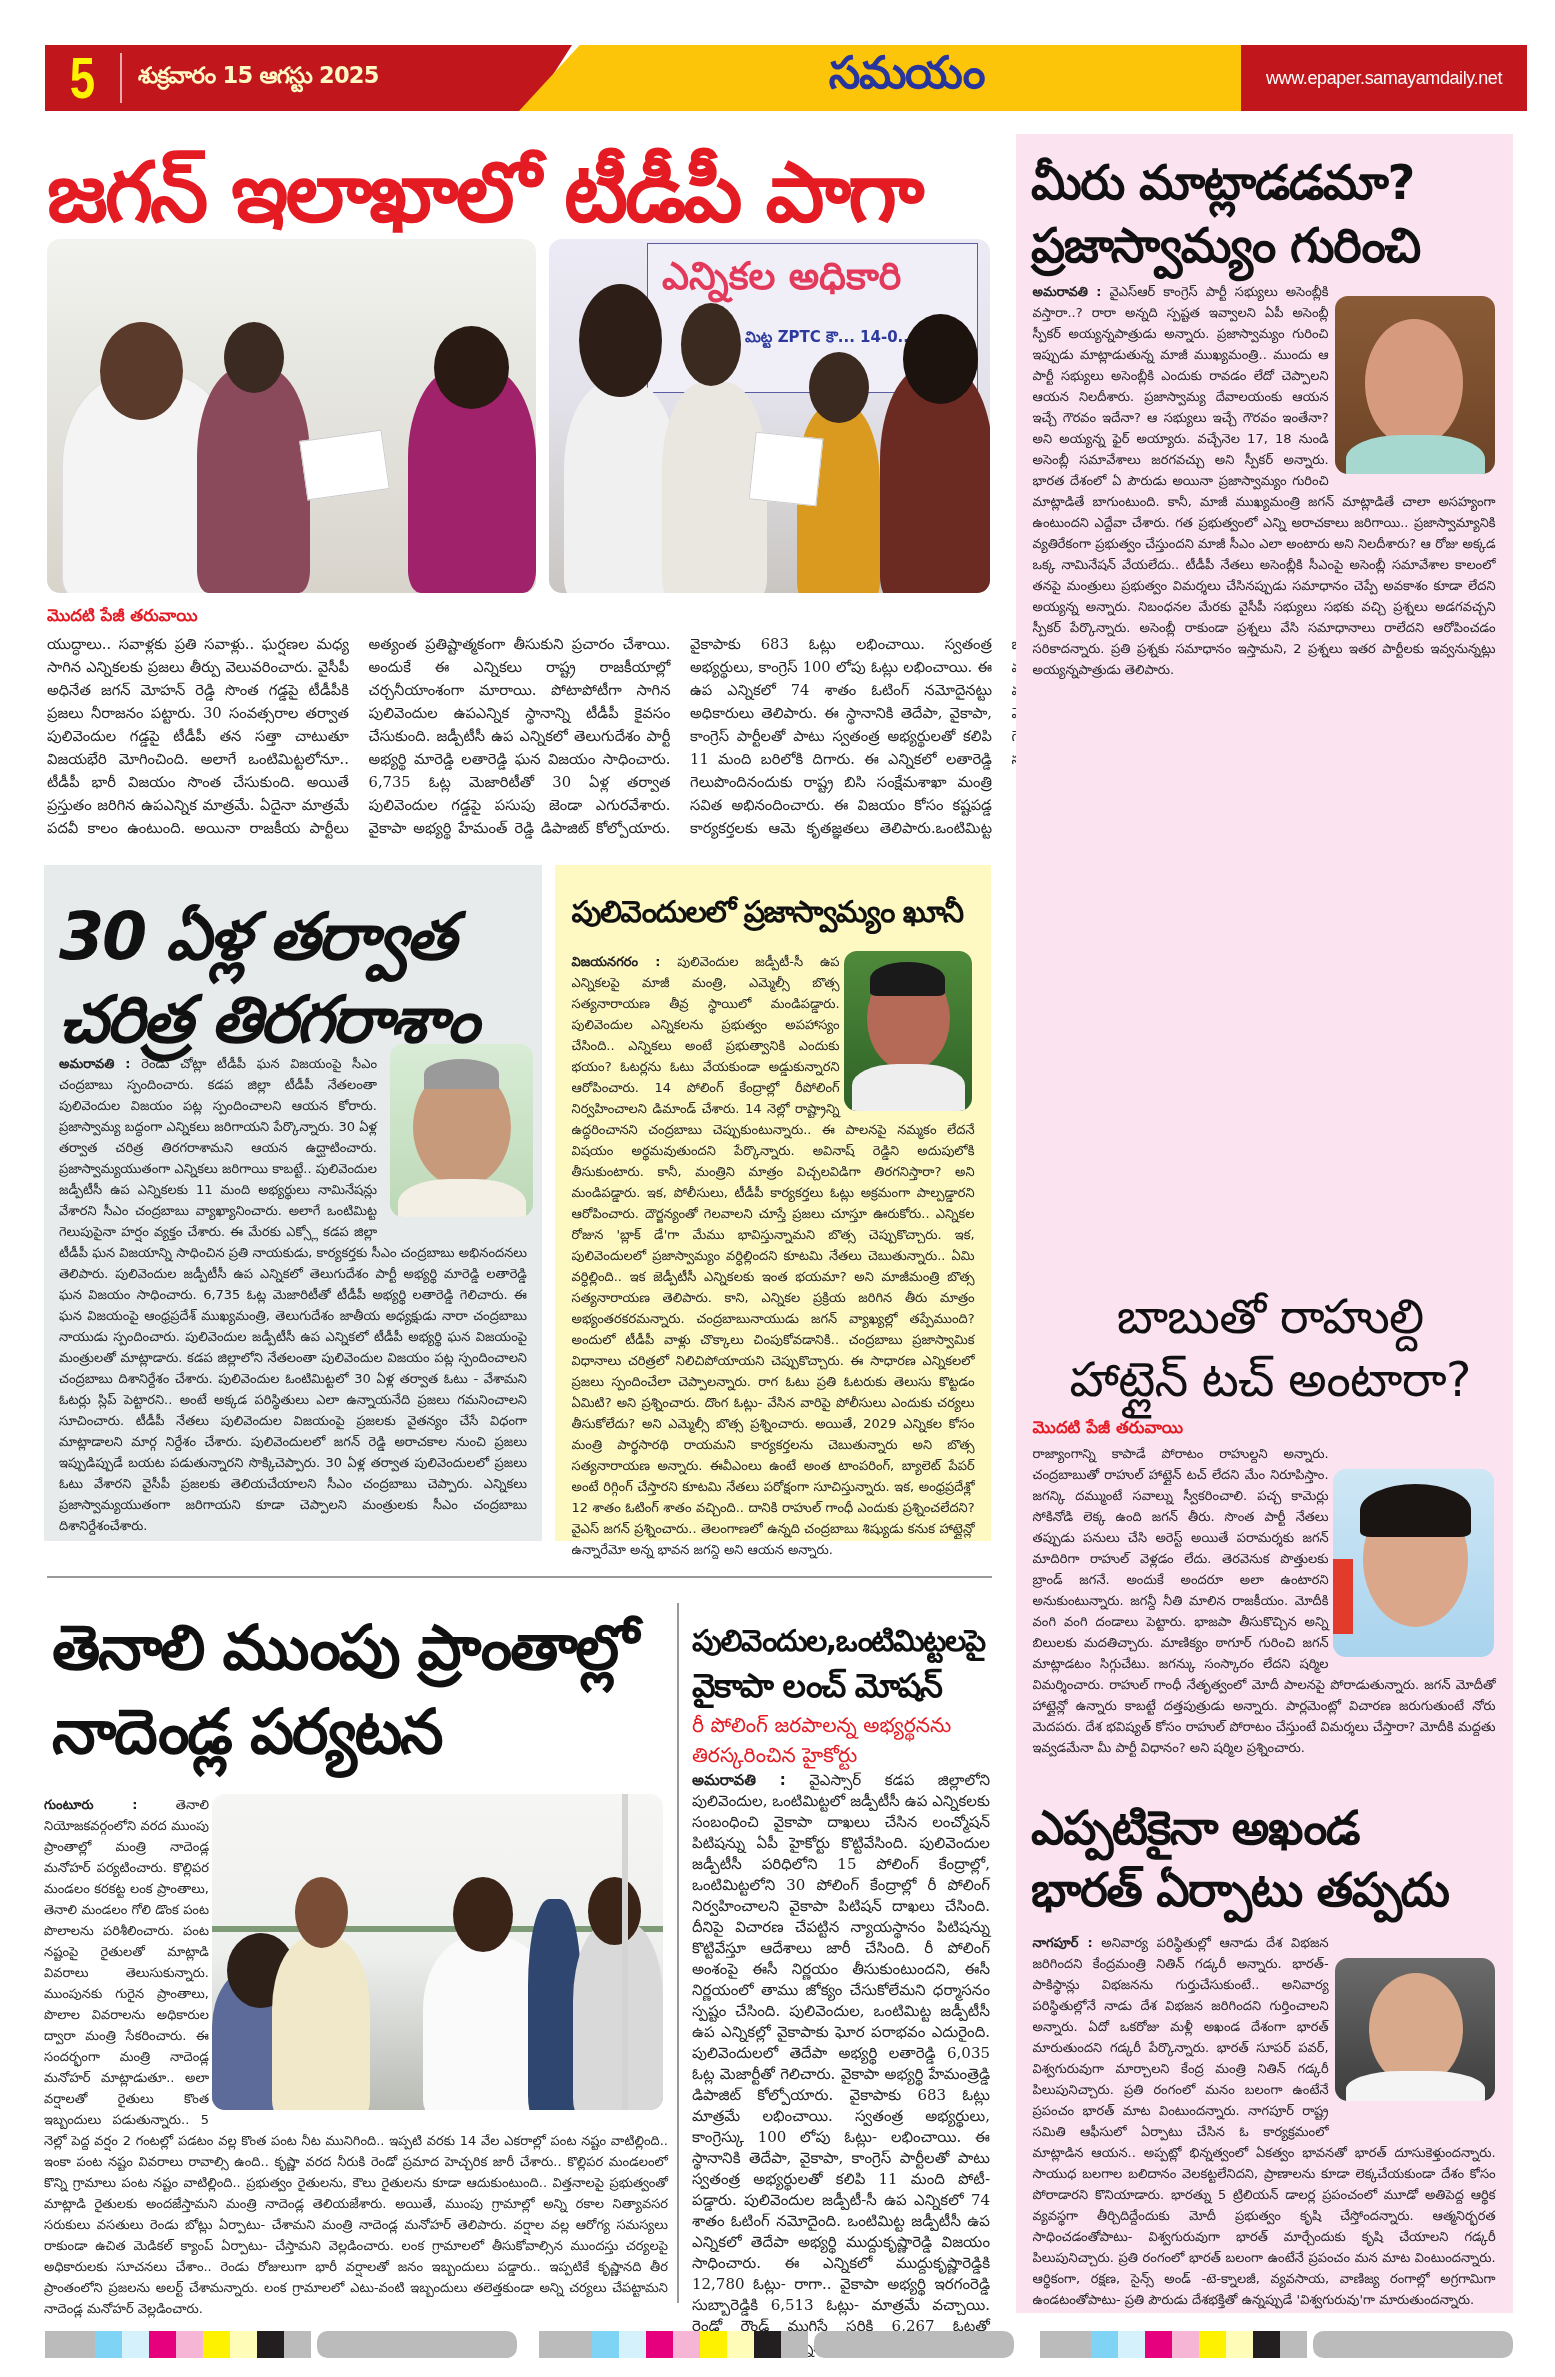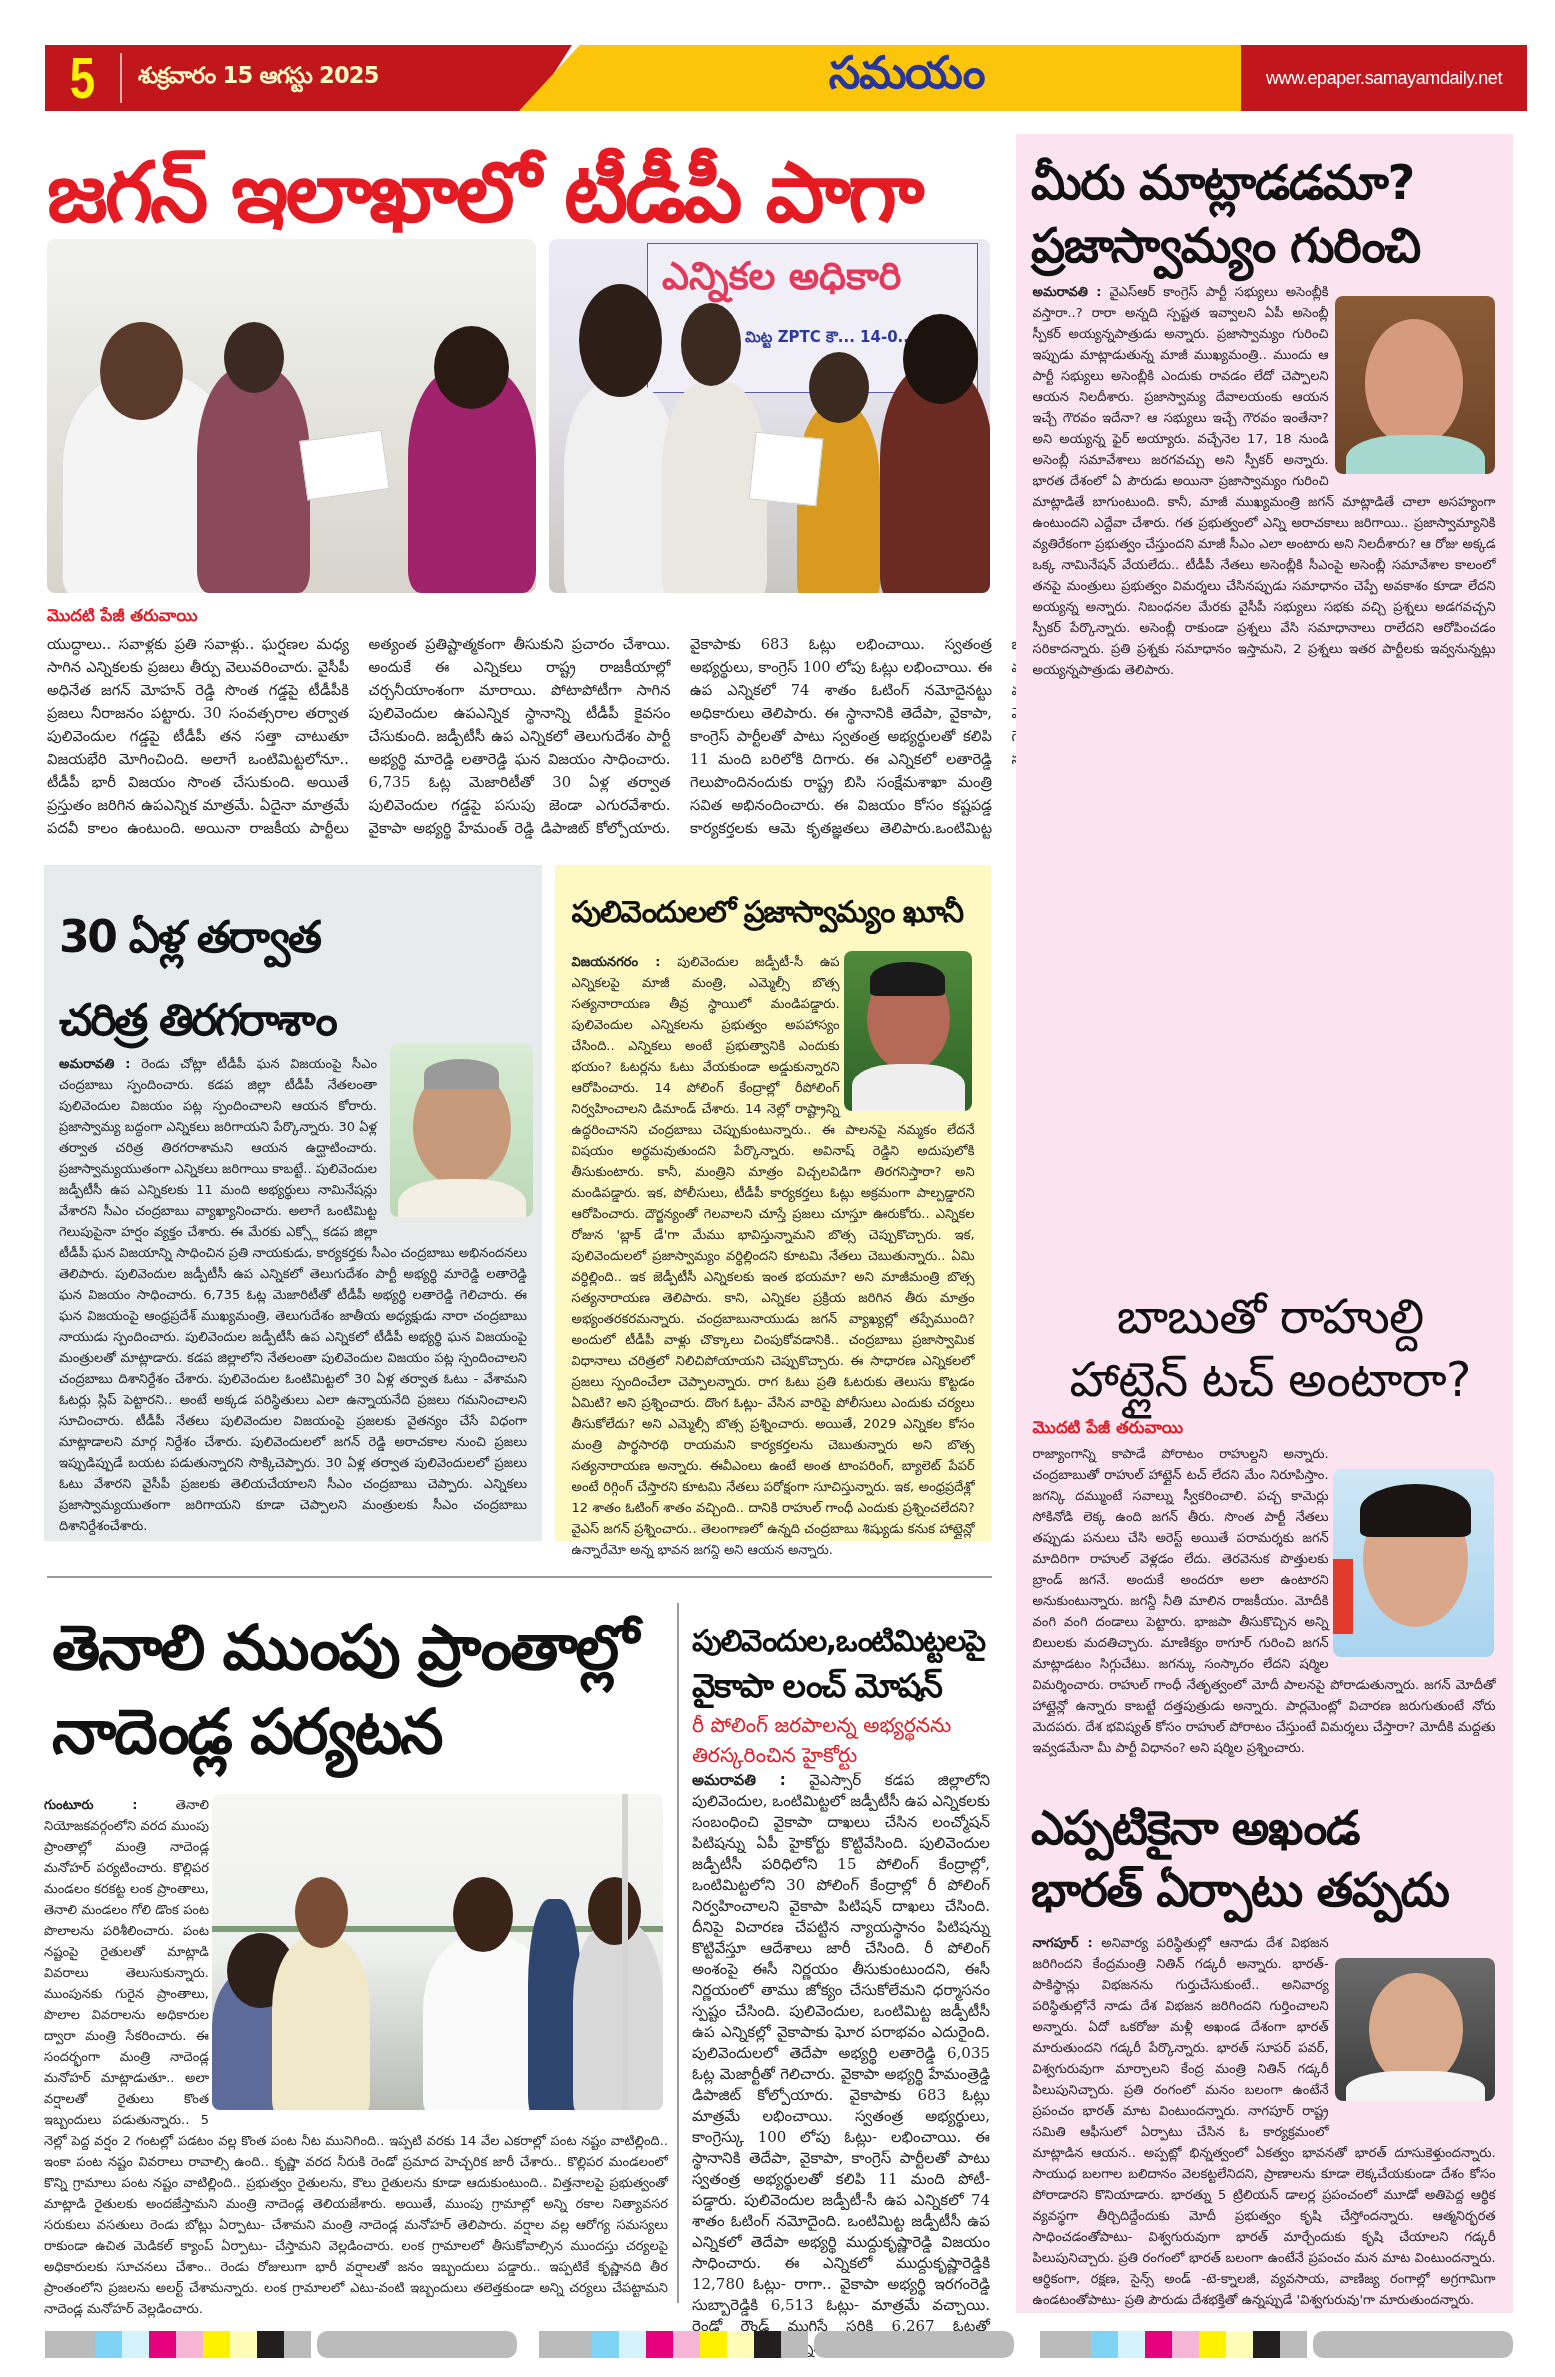--- a/index.html
+++ b/index.html
@@ -21,21 +21,21 @@
 
   
   .abs { position: absolute; }
   .headline-red { color: #e41b23; font-weight: bold; font-size: 81px; letter-spacing: -3px; line-height: 1.1; }
   .headline-black { color: #111111; font-weight: bold; letter-spacing: -2.3px; line-height: 1.15; }
   .kicker { color: #e41b23; font-weight: bold; font-size: 16.6px; margin-bottom: 3px; }
   .body { font-size: 14.7px; line-height: 23px; text-align: justify; color: #222; font-family: "DejaVu Serif", "Liberation Serif", serif; }
   .body .dl { font-weight: bold; font-family: "DejaVu Sans", sans-serif; }
   .cols3 { column-count: 3; column-gap: 19.6px; }
 
-  .photo { position: absolute; overflow: hidden; border-radius: 8px; text-align: right; }
+  .photo { position: absolute; overflow: hidden; border-radius: 13px; text-align: right; }
   .ph-bg1 { background: linear-gradient(180deg, #f2f2ef 0%, #e6e6e0 40%, #d8d4cc 100%); }
   .ph-bg2 { background: linear-gradient(180deg, #eceaf4 0%, #e3e1ea 45%, #c9c6c2 100%); }
   .fig { position: absolute; border-radius: 40% 40% 10% 10%; }
   .head { position: absolute; border-radius: 50%; }
 
   .box-pink { background: #fbe4f0; }
   .box-grey { background: #e8ebec; }
   .box-blue { background: #fef9c3; }
 
   .rule-h { position: absolute; height: 2.3px; background: #9a9a9a; }
@@ -89,21 +89,21 @@
   <div class="head" style="left:354px; top:75px; width:75px; height:90px; background:#1c120e;"></div>
   <div style="position:absolute; left:203px; top:196px; width:68px; height:68px; background:#ffffff; transform:rotate(6deg); border:0.8px solid #ccc;"></div>
 </div>
 
 <div class="abs" style="left:47px; top:606px; width:945px; height:248px;">
   <div class="kicker">మొదటి పేజీ తరువాయి</div>
   <div class="body cols3" style="height:223px;">యుద్ధాలు.. సవాళ్లకు ప్రతి సవాళ్లు.. ఘర్షణల మధ్య సాగిన ఎన్నికలకు ప్రజలు తీర్పు వెలువరించారు. వైసీపీ అధినేత జగన్ మోహన్ రెడ్డి సొంత గడ్డపై టీడీపీకి ప్రజలు నీరాజనం పట్టారు. 30 సంవత్సరాల తర్వాత పులివెందుల గడ్డపై టీడీపీ తన సత్తా చాటుతూ విజయభేరి మోగించింది. అలాగే ఒంటిమిట్టలోనూ.. టీడీపీ భారీ విజయం సొంత చేసుకుంది. అయితే ప్రస్తుతం జరిగిన ఉపఎన్నిక మాత్రమే. ఏదైనా మాత్రమే పదవీ కాలం ఉంటుంది. అయినా రాజకీయ పార్టీలు అత్యంత ప్రతిష్టాత్మకంగా తీసుకుని ప్రచారం చేశాయి. అందుకే ఈ ఎన్నికలు రాష్ట్ర రాజకీయాల్లో చర్చనీయాంశంగా మారాయి. పోటాపోటీగా సాగిన పులివెందుల ఉపఎన్నిక స్థానాన్ని టీడీపీ కైవసం చేసుకుంది. జడ్పీటీసీ ఉప ఎన్నికలో తెలుగుదేశం పార్టీ అభ్యర్థి మారెడ్డి లతారెడ్డి ఘన విజయం సాధించారు. 6,735 ఓట్ల మెజారిటీతో 30 ఏళ్ల తర్వాత పులివెందుల గడ్డపై పసుపు జెండా ఎగురవేశారు. వైకాపా అభ్యర్థి హేమంత్ రెడ్డి డిపాజిట్ కోల్పోయారు. వైకాపాకు 683 ఓట్లు లభించాయి. స్వతంత్ర అభ్యర్థులు, కాంగ్రెస్ 100 లోపు ఓట్లు లభించాయి. ఈ ఉప ఎన్నికలో 74 శాతం ఓటింగ్ నమోదైనట్టు అధికారులు తెలిపారు. ఈ స్థానానికి తెదేపా, వైకాపా, కాంగ్రెస్ పార్టీలతో పాటు స్వతంత్ర అభ్యర్థులతో కలిపి 11 మంది బరిలోకి దిగారు. ఈ ఎన్నికలో లతారెడ్డి గెలుపొందినందుకు రాష్ట్ర బిసి సంక్షేమశాఖా మంత్రి సవిత అభినందించారు. ఈ విజయం కోసం కష్టపడ్డ కార్యకర్తలకు ఆమె కృతజ్ఞతలు తెలిపారు.ఒంటిమిట్ట జడ్పీటీసీ ఎన్నికలోనూ తెలుగుదేశం పార్టీ అభ్యర్థి ముద్దుకృష్ణారెడ్డి 6,351 ఓట్ల- భారీ.. టీడీపీ అభ్యర్థి ముద్దుకృష్ణారెడ్డి 12,505 ఓట్ల- వచ్చాయి.. టీడీపీ మెజారిటీ 6,154కు చేరింది. ఒంటిమిట్టలో టీడీపీ గెలవడంతో ఆ పార్టీ నేతలు టపాసులు కాల్చి సంబురాలు చేసుకున్నారు.</div>
 </div>
 
 <div class="abs box-grey" style="left:44px; top:865px; width:498px; height:676px;">
-  <div class="headline-black" style="position:absolute; left:15px; top:30px; font-size:44px; line-height:83px;">
+  <div class="headline-black" style="position:absolute; left:15px; top:30px; font-size:65px; line-height:83px;font-style:italic;">
     <div>30 ఏళ్ల తర్వాత</div>
     <div>చరిత్ర తిరగరాశాం</div>
   </div>
   <div class="photo" style="left:346px; top:179px; width:143px; height:173px; background:linear-gradient(180deg,#d9ecd6,#bcd8b6);">
     <div class="head" style="left:22.6px; top:22.6px; width:98px; height:120px; background:#c89a7c;"></div>
     <div style="position:absolute; left:34px; top:15px; width:75px; height:30px; border-radius:50% 50% 0 0; background:#9a9a9a;"></div>
     <div class="fig" style="left:7.5px; top:135px; width:128px; height:60px; background:#f3efe4;"></div>
   </div>
   <div class="body" style="position:absolute; left:15px; top:188px; width:468px; font-size:13px; line-height:21px; font-family:'DejaVu Sans',sans-serif;">
     <div style="float:right; width:150px; height:173px;"></div>

